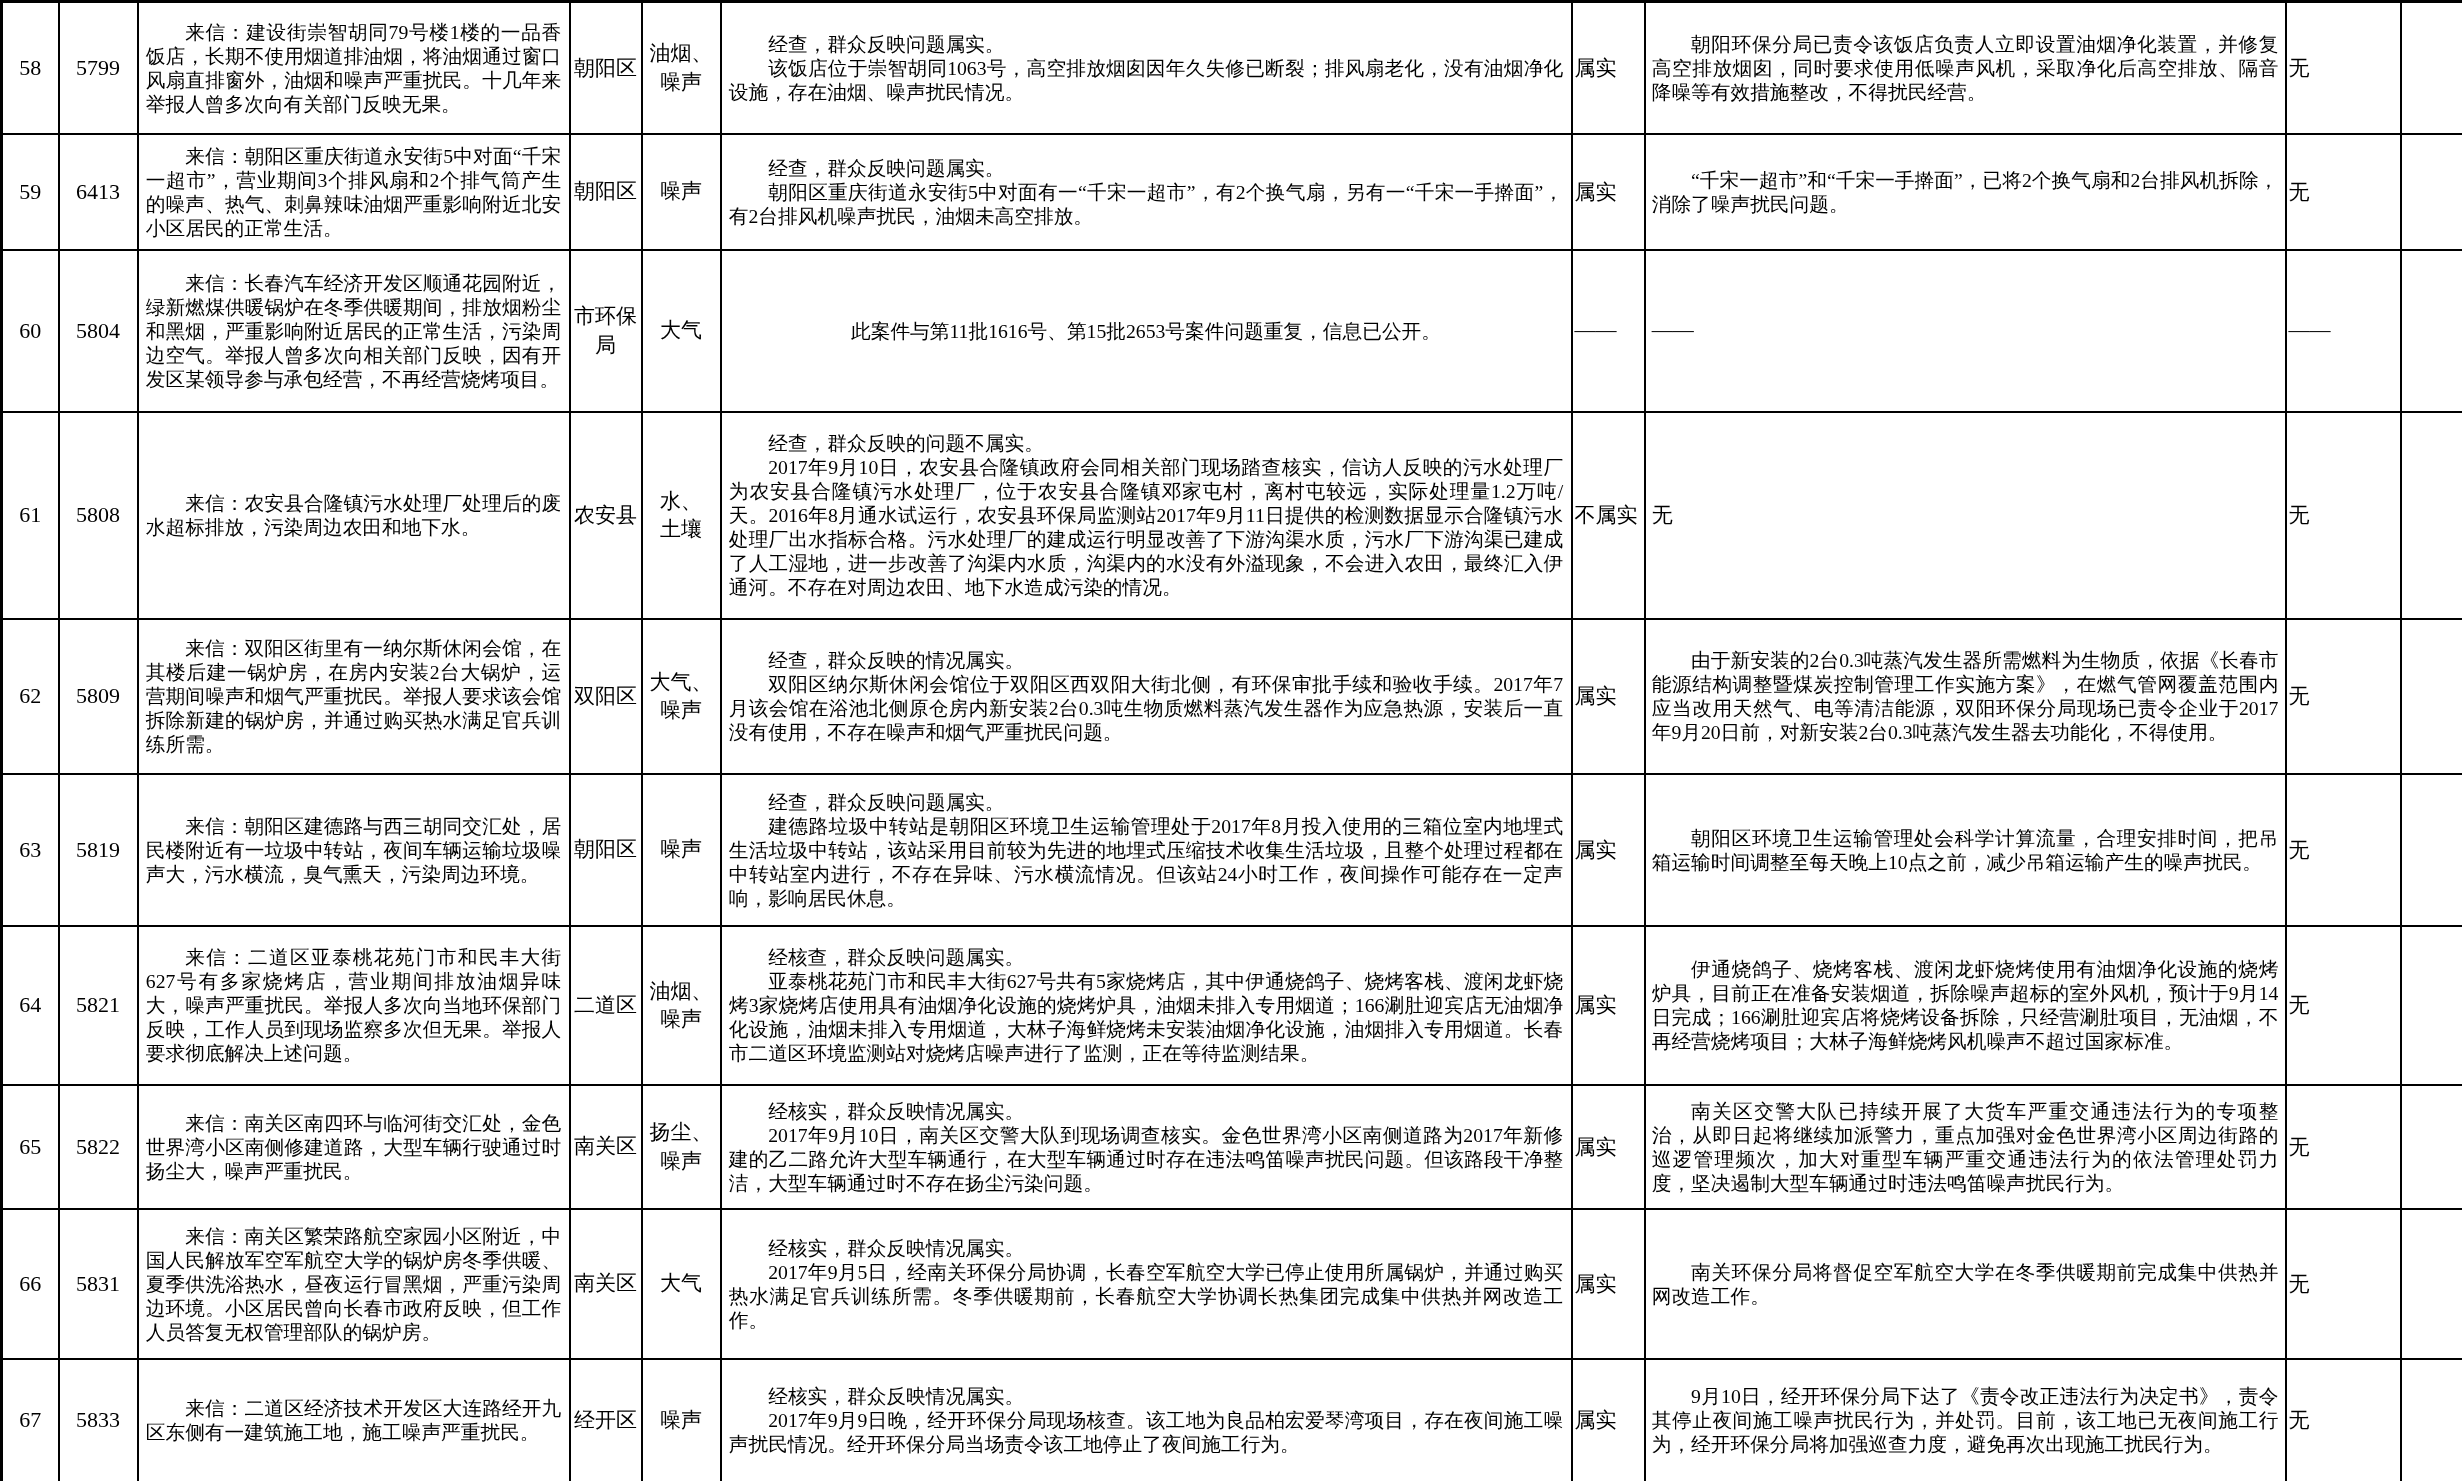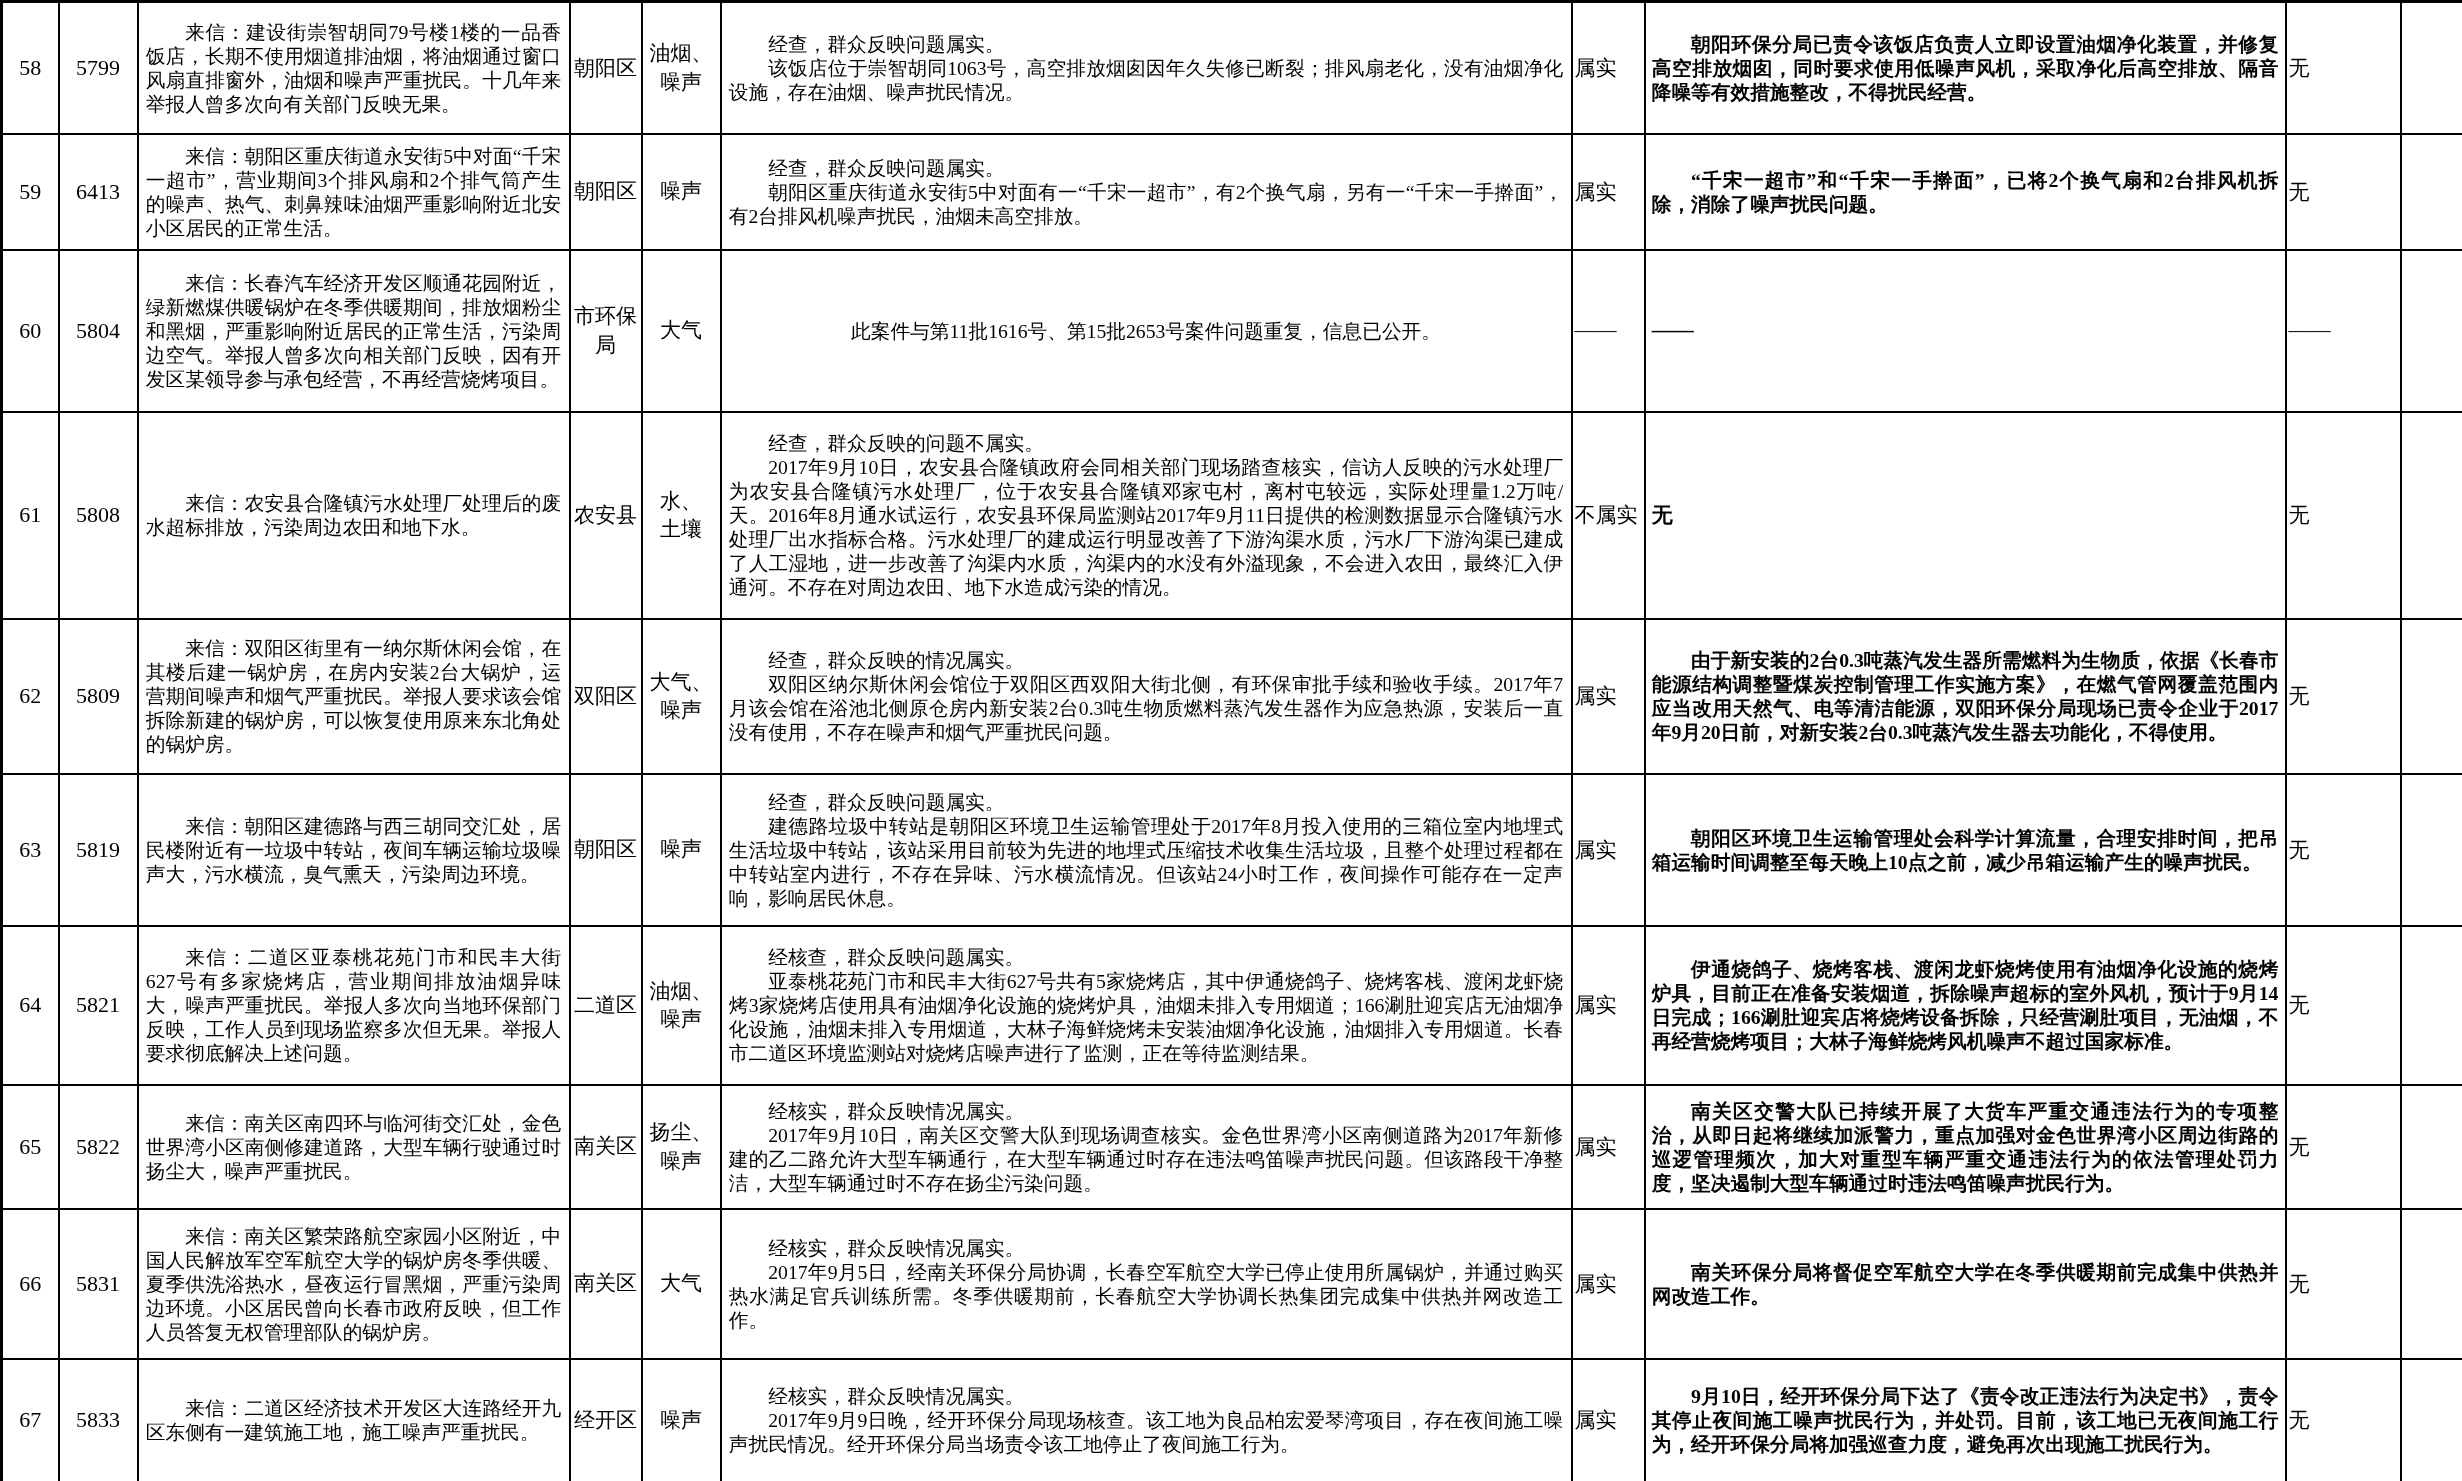--- a/index.html
+++ b/index.html
@@ -13,21 +13,21 @@
   
   td.c-seq, td.c-case{font-size:22px;text-align:center;padding:2.1px 1px;}
   td.c-region, td.c-type{font-size:21px;text-align:center;white-space:pre-line;line-height:1.35;padding:2.1px 2.1px;}
   td.c-verified, td.c-acct, td.c-remark, td.c-center{font-size:21px;padding:2.1px 2.1px;}
   td.c-complaint p, td.c-inv p, td.c-measure p{
     margin:0;font-size:19.7px;line-height:24px;text-align:justify;text-indent:2em;
   }
   td.c-inv p.no-indent{text-indent:0;text-align:center;}
   td.c-complaint{padding:2.1px 7.3px;}
   td.c-inv{padding:2.1px 7.3px;}
-  td.c-measure{padding:2.1px 6.2px;font-weight:bold;}
+  td.c-measure{padding:2.1px 6.2px;}
 </style>
 </head>
 <body>
 
 <table class="report">
   <colgroup>
     <col style="width:57px">
       <col style="width:79px">
       <col style="width:432px">
     <col style="width:72px">
@@ -116,21 +116,21 @@
     <td class="c-verified">不属实</td>
     <td class="c-measure c-center">无</td>
     <td class="c-acct">无</td>
     <td class="c-remark"></td>
   </tr>
 
   <tr class="r4">
     <td class="c-seq">62</td>
     <td class="c-case">5809</td>
     <td class="c-complaint">
-          <p>来信：双阳区街里有一纳尔斯休闲会馆，在其楼后建一锅炉房，在房内安装2台大锅炉，运营期间噪声和烟气严重扰民。举报人要求该会馆拆除新建的锅炉房，可以恢复使用原来东北角处的锅炉房。</p>
+          <p>来信：双阳区街里有一纳尔斯休闲会馆，在其楼后建一锅炉房，在房内安装2台大锅炉，运营期间噪声和烟气严重扰民。举报人要求该会馆拆除新建的锅炉房，并通过购买热水满足官兵训练所需。</p>
         </td>
     <td class="c-region">双阳区</td>
     <td class="c-type">大气、
 噪声</td>
     <td class="c-inv">
           <p>经查，群众反映的情况属实。</p>
           <p>双阳区纳尔斯休闲会馆位于双阳区西双阳大街北侧，有环保审批手续和验收手续。2017年7月该会馆在浴池北侧原仓房内新安装2台0.3吨生物质燃料蒸汽发生器作为应急热源，安装后一直没有使用，不存在噪声和烟气严重扰民问题。</p>
         </td>
     <td class="c-verified">属实</td>
     <td class="c-measure">

